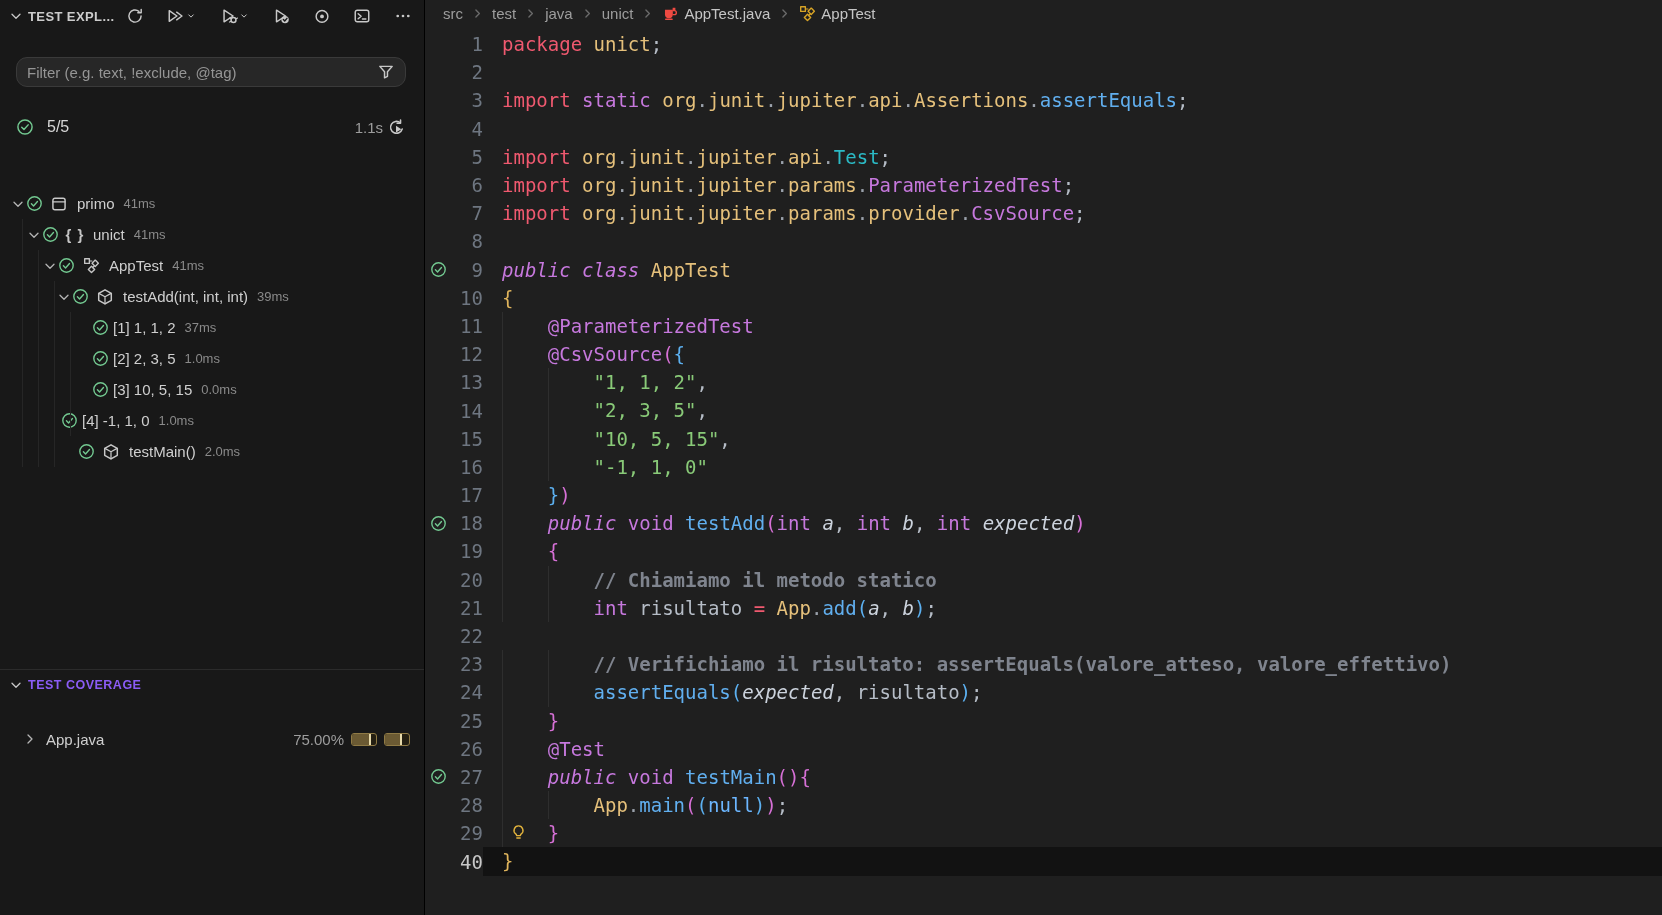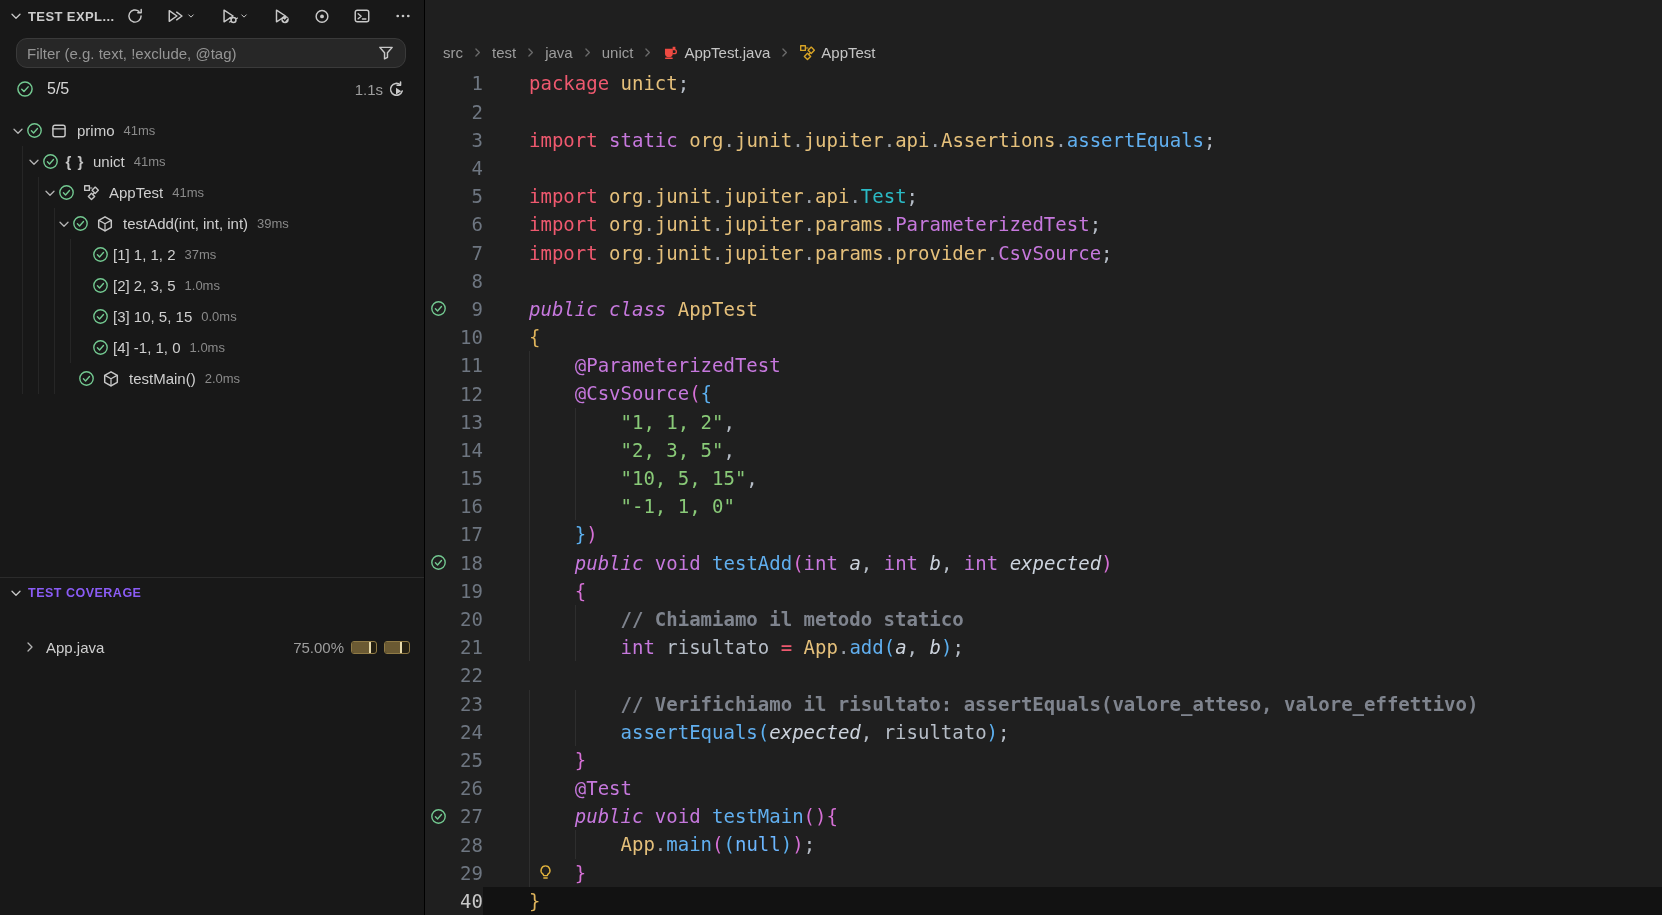--- a/index.html
+++ b/index.html
@@ -2,37 +2,37 @@
 <html><head>
 <meta charset="utf-8">
 <style>
   * { margin:0; padding:0; box-sizing:border-box; }
   html,body { width:1662px; height:915px; overflow:hidden; background:#1f1f1f;
               font-family:"Liberation Sans", sans-serif; }
   .app { display:flex; width:1662px; height:915px; }
 
   
   .sidebar { width:425px; min-width:425px; height:100%; background:#181818;
-             border-right:1px solid #000; display:flex; flex-direction:column; position:relative; }
+             border-right:1px solid #000; display:flex; flex-direction:column; position:relative;gap:19px; }
   .se-header { height:30px; display:flex; align-items:center; padding:2px 10px 0 8px; gap:4px; }
   .se-title { font-size:13px; font-weight:bold; color:#cccccc; letter-spacing:.4px; margin-right:4px; white-space:nowrap; }
   .tb-icons { display:flex; align-items:center; gap:2px; margin-left:2px; flex:1; justify-content:space-between; }
   .tb-btn { display:flex; align-items:center; padding:2px; border-radius:4px; cursor:pointer; }
   .icon { display:inline-flex; }
   .filter-row { margin:8px 18px 0 16px; height:30px; background:#272727; border:1px solid #3a3a3a;
                 border-radius:11px; display:flex; align-items:center; padding:0 10px; }
   .filter-row input { flex:1; background:transparent; border:none; outline:none; color:#cccccc;
                       font-size:15px; font-family:"Liberation Sans",sans-serif; }
   .filter-row input::placeholder { color:#959595; }
   .summary-row { margin:7px 18px 0 16px; display:flex; align-items:center; height:28px; }
   .summary-count { color:#d6d6d6; font-size:16px; margin-left:13px; }
   .summary-right { margin-left:auto; display:flex; align-items:center; gap:4px; }
   .summary-time { color:#9d9d9d; font-size:15px; }
 
-  .tree { margin-top:12px; position:relative; }
+  .tree { margin-top:28px; position:relative; }
   .tree-guide { position:absolute; width:1px; background:#262626; }
   .trow { height:31px; display:flex; align-items:center; color:#cfcfcf; font-size:15px; cursor:pointer; }
   .chevsp { width:22px; }
   .ticon { width:24px; display:flex; justify-content:center; margin:0 2px 0 4px; }
   .ns-glyph { color:#c5c5c5; font-size:15px; font-weight:bold; letter-spacing:1px; }
   .tlabel { margin-left:4px; white-space:nowrap; }
   .tdur { margin-left:9px; color:#8a8a8a; font-size:13px; }
 
   .coverage { margin-top:183px; border-top:1px solid #2b2b2b; }
   .cov-header { height:30px; display:flex; align-items:center; padding-left:8px; gap:4px; }
@@ -41,34 +41,34 @@
               color:#cfcfcf; font-size:15px; cursor:pointer; }
   .cov-label { margin-left:8px; }
   .cov-right { margin-left:auto; display:flex; align-items:center; gap:7px; }
   .cov-pct { color:#9d9d9d; font-size:15px; }
   .cov-bar { width:26px; height:13px; border:1px solid #8f7a45; border-radius:3px; background:#241f12;
              position:relative; overflow:hidden; }
   .cov-fill { position:absolute; left:0; top:0; bottom:0; background:#6b5a33; }
   .cov-notch { position:absolute; top:0; bottom:0; width:2px; background:#d8c econ; }
 
   
-  .editor { flex:1; height:100%; background:#1f1f1f; display:flex; flex-direction:column; overflow:hidden;justify-content:flex-end; }
+  .editor { flex:1; height:100%; background:#1f1f1f; display:flex; flex-direction:column; overflow:hidden; }
   .breadcrumb { height:26px; display:flex; align-items:center; padding-left:18px; gap:7px;
                 font-size:15px; color:#9d9d9d; }
   .bc-item { display:flex; align-items:center; gap:5px; cursor:pointer; white-space:nowrap; }
   .bc-item.bright { color:#c5c5c5; }
   .bc-sep { display:flex; }
 
   .code { padding-top:4px; font-family:"DejaVu Sans Mono", monospace; font-size:19px; }
   .cline { height:28.2px; display:flex; align-items:center; position:relative; }
   .lband { position:absolute; left:58px; right:0; top:0; bottom:0; background:#121212; }
   .deco { width:26px; display:flex; justify-content:center; align-items:center; z-index:1; }
   .lnum { width:32px; text-align:right; color:#6e7681; z-index:1; font-size:19px; }
   .cline.active .lnum { color:#c8c8c8; }
-  .ctext { margin-left:46px; white-space:pre; position:relative; z-index:1; line-height:28.2px; }
+  .ctext { margin-left:19px; white-space:pre; position:relative; z-index:1; line-height:28.2px; }
   .guide { position:absolute; top:0; bottom:0; width:1px; background:#2e2e2e; }
   .bulb { position:absolute; left:-22px; top:5px; }
 
   .kw{color:#ef596f} .vi{color:#c678dd} .vii{color:#c678dd;font-style:italic}
   .gd{color:#e5c07b} .bl{color:#61afef} .cy{color:#2bbac5} .gr{color:#89ca78}
   .wh{color:#b6bdc7} .whi{color:#ccd3dd;font-style:italic} .dt{color:#9aa1ab}
   .cm{color:#7f848e;font-weight:bold} .b1{color:#dfb45c} .b2{color:#d670d6}
   .b3{color:#5cb0f0} .op{color:#ef596f} .nl{color:#6cb6ff} .pl{color:#b6bdc7}
 </style>
 </head>
@@ -298,21 +298,21 @@
         <div class="trow" style="padding-left: 92px;">
           <span class="icon">
             <svg width="17" height="17" viewBox="0 0 16 16" fill="none" stroke="#73c991" stroke-width="1.3" stroke-linecap="round" stroke-linejoin="round">
               <circle cx="8" cy="8" r="6.3"></circle>
               <path d="M5.1 8.3l2 2 3.7-4.2"></path>
             </svg>
           </span>
           <span class="tlabel">[3] 10, 5, 15</span>
           <span class="tdur">0.0ms</span>
         </div>
-        <div class="trow" style="padding-left: 92px;">
+        <div class="trow" style="padding-left: 61px;">
           <span class="icon">
             <svg width="17" height="17" viewBox="0 0 16 16" fill="none" stroke="#73c991" stroke-width="1.3" stroke-linecap="round" stroke-linejoin="round">
               <circle cx="8" cy="8" r="6.3"></circle>
               <path d="M5.1 8.3l2 2 3.7-4.2"></path>
             </svg>
           </span>
           <span class="tlabel">[4] -1, 1, 0</span>
           <span class="tdur">1.0ms</span>
         </div>
         <div class="trow" style="padding-left: 56px;">

